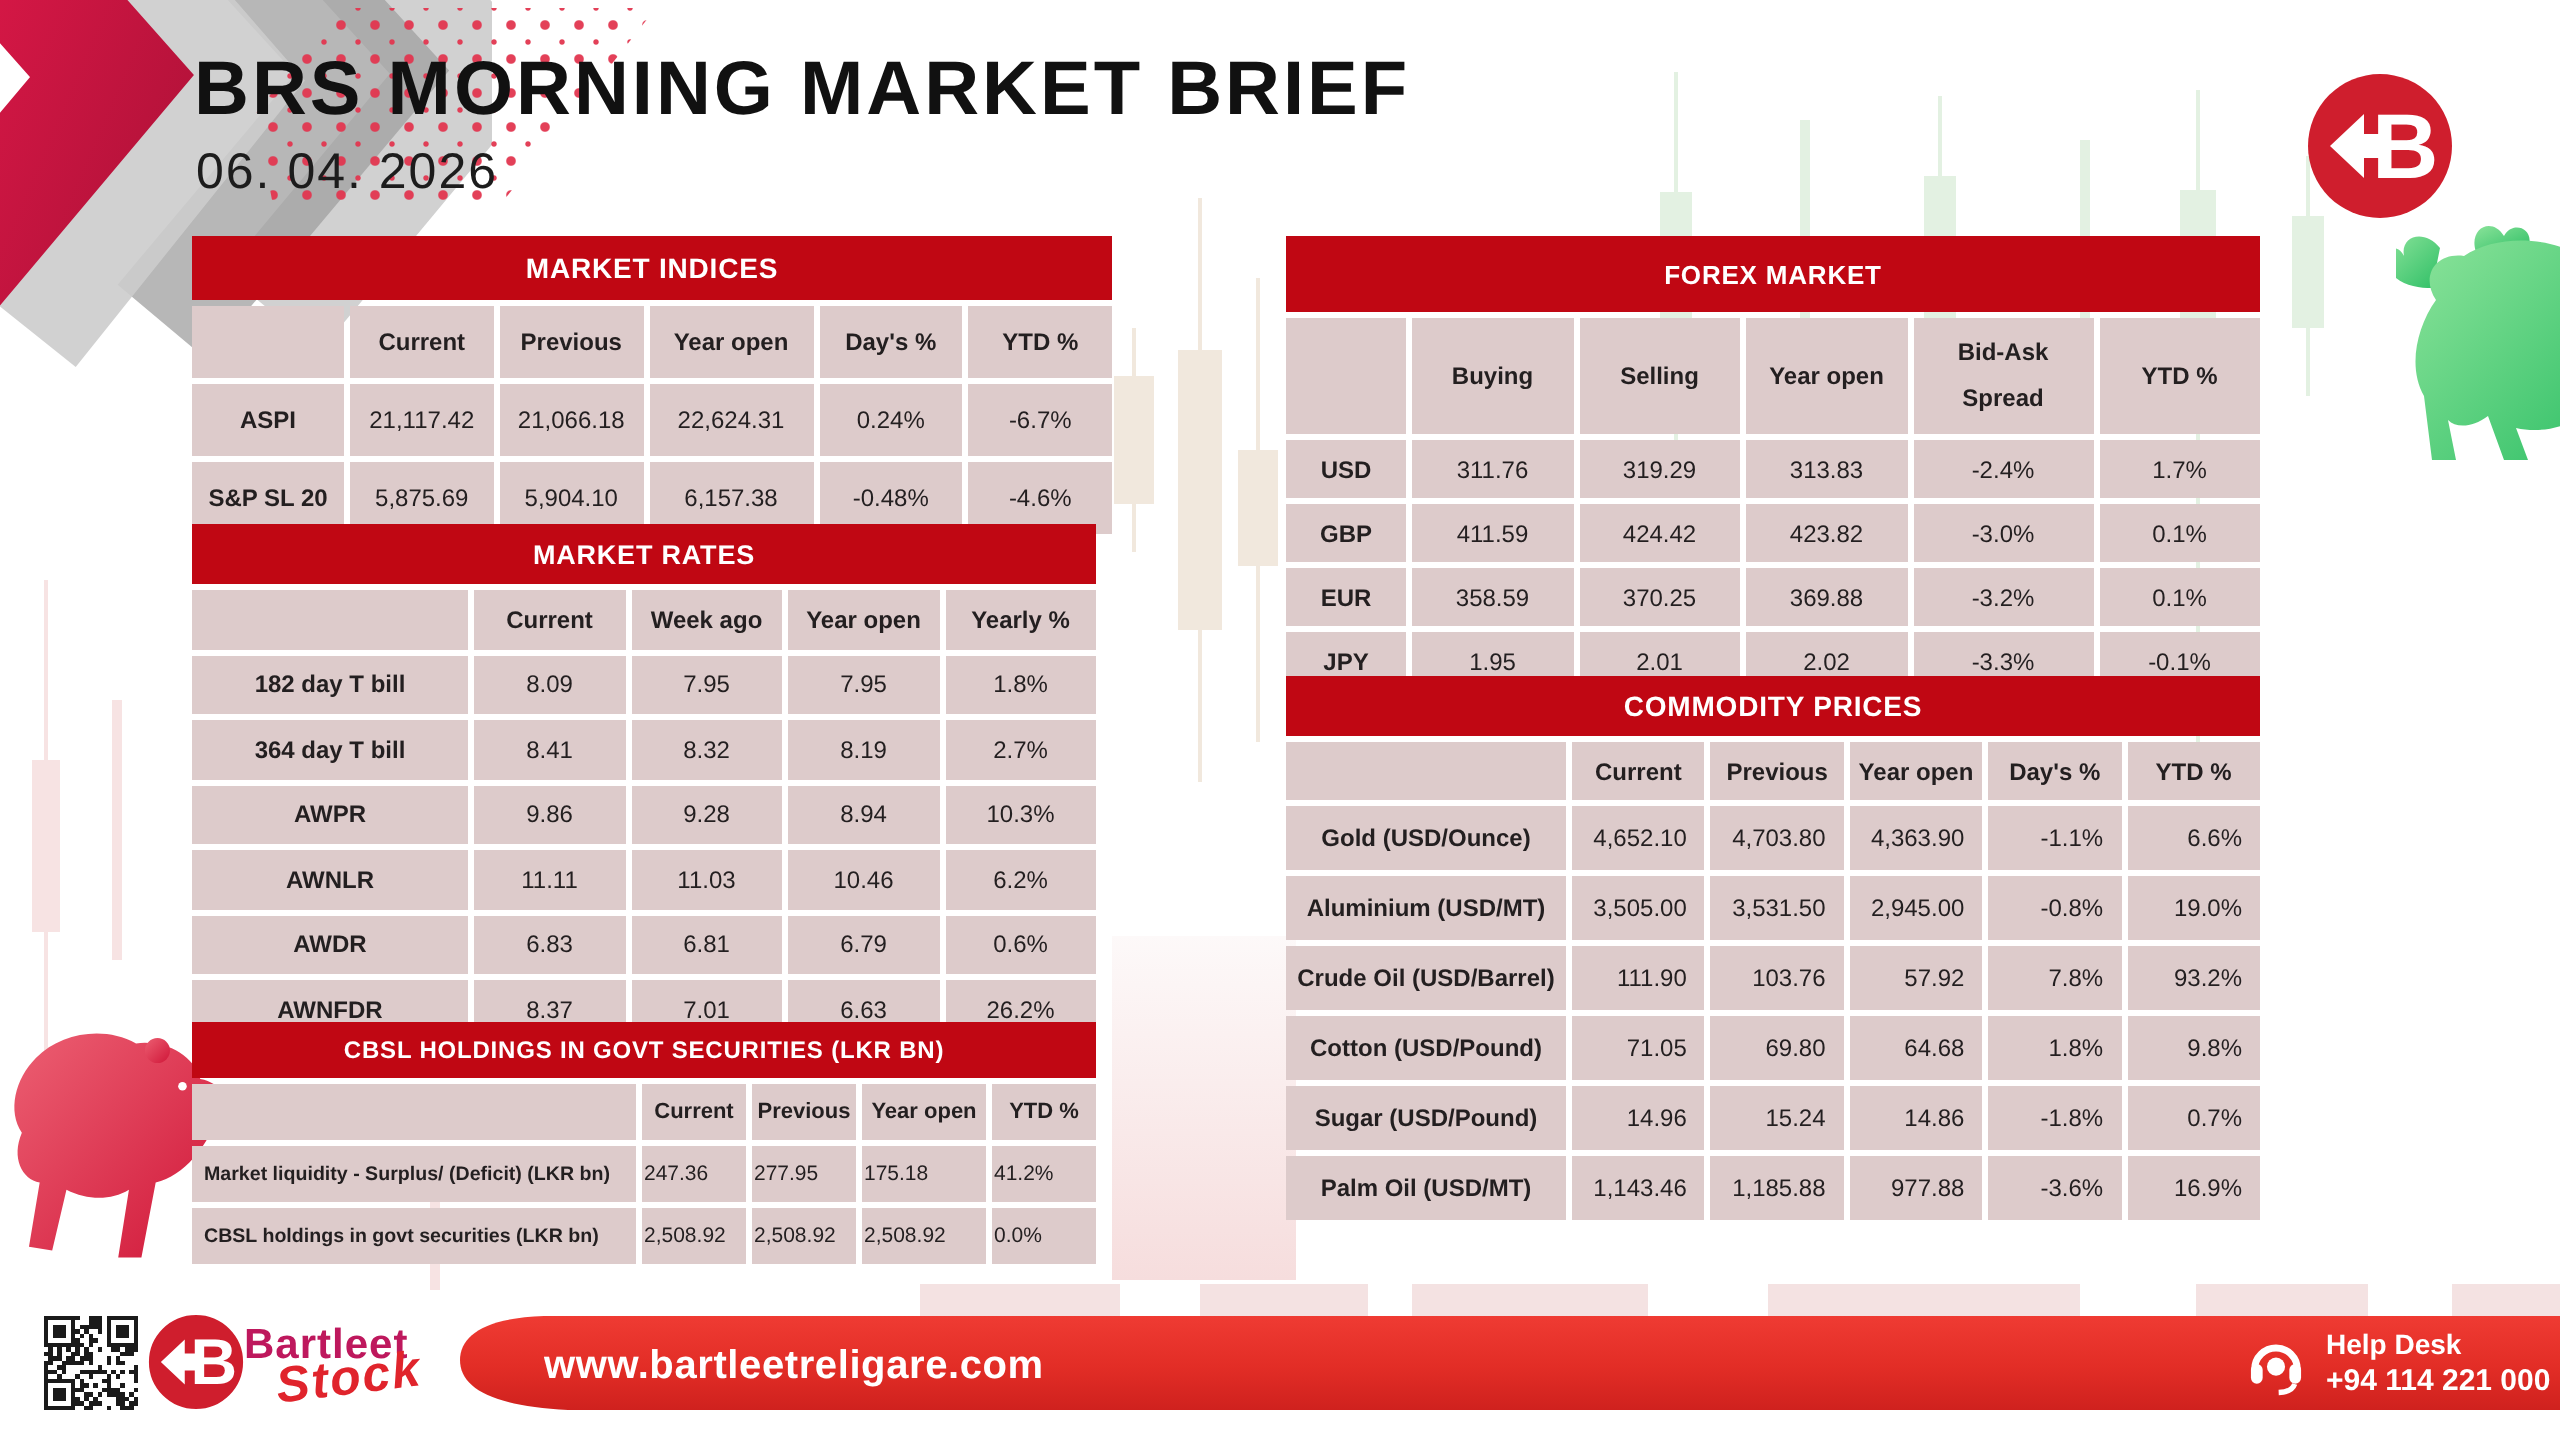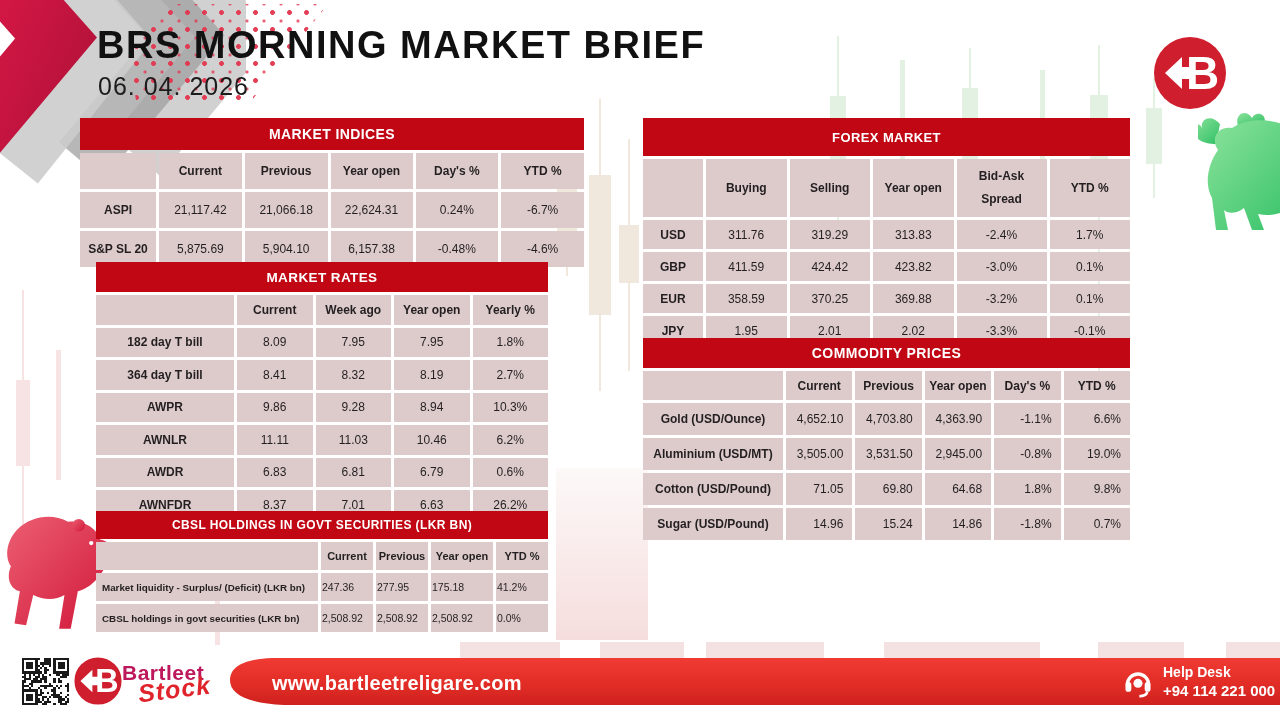--- a/index.html
+++ b/index.html
@@ -22,21 +22,21 @@
           display:flex;align-items:center;justify-content:center;letter-spacing:.4px;}
   .dtable{border-collapse:separate;border-spacing:3px;table-layout:fixed;
           margin:0 -3px;width:calc(100% + 6px);}
   .dtable th,.dtable td{background:var(--cell,#ddcbcb);font-size:12px;vertical-align:middle;
           text-align:center;overflow:hidden;}
   .dtable thead th{font-weight:bold;}
   .dtable tbody th{font-weight:bold;}
   .dtable td{font-weight:400;}
 
   
-  .t-ind{width:504px;left:80px;top:118px;}
+  .t-ind{width:460px;left:96px;top:118px;}
   .t-ind .ttitle{height:32px;font-size:14px;}
   .t-ind th,.t-ind td{height:34px;}
   .t-ind col:nth-child(1){width:76px;}.t-ind col:nth-child(4){width:82px;}
 
   
   .t-rat{width:452px;left:96px;top:262px;}
   .t-rat .ttitle{height:30px;font-size:13.5px;}
   .t-rat th,.t-rat td{height:27.5px;}
   .t-rat col:nth-child(1){width:138px;}
 
@@ -417,34 +417,50 @@
             </tr>
             <tr>
               <th>Aluminium (USD/MT)</th>
               <td>3,505.00</td>
               <td>3,531.50</td>
               <td>2,945.00</td>
               <td>-0.8%</td>
               <td>19.0%</td>
             </tr>
             <tr>
+              <th>Crude Oil (USD/Barrel)</th>
+              <td>111.90</td>
+              <td>103.76</td>
+              <td>57.92</td>
+              <td>7.8%</td>
+              <td>93.2%</td>
+            </tr>
+            <tr>
               <th>Cotton (USD/Pound)</th>
               <td>71.05</td>
               <td>69.80</td>
               <td>64.68</td>
               <td>1.8%</td>
               <td>9.8%</td>
             </tr>
             <tr>
               <th>Sugar (USD/Pound)</th>
               <td>14.96</td>
               <td>15.24</td>
               <td>14.86</td>
               <td>-1.8%</td>
               <td>0.7%</td>
+            </tr>
+            <tr>
+              <th>Palm Oil (USD/MT)</th>
+              <td>1,143.46</td>
+              <td>1,185.88</td>
+              <td>977.88</td>
+              <td>-3.6%</td>
+              <td>16.9%</td>
             </tr>
           </tbody>
         </table>
       </div>
   </section>
 
   <div class="stripe" style="left:460px;width:100px"></div>
   <div class="stripe" style="left:600px;width:84px"></div>
   <div class="stripe" style="left:706px;width:118px"></div>
   <div class="stripe" style="left:884px;width:156px"></div>

